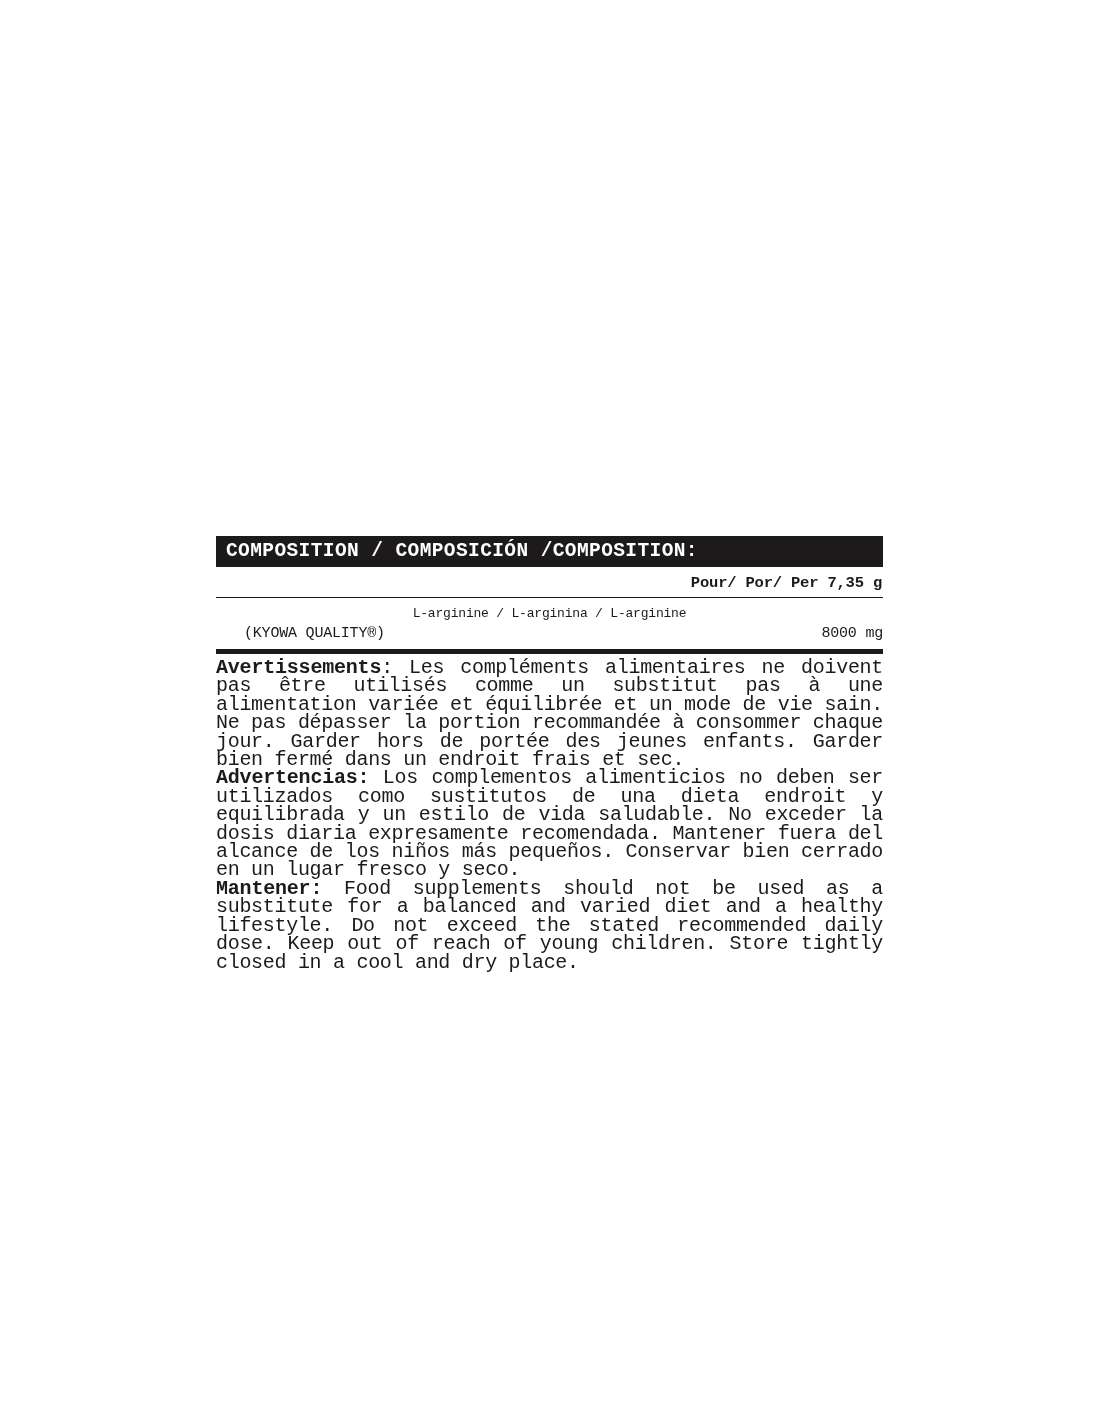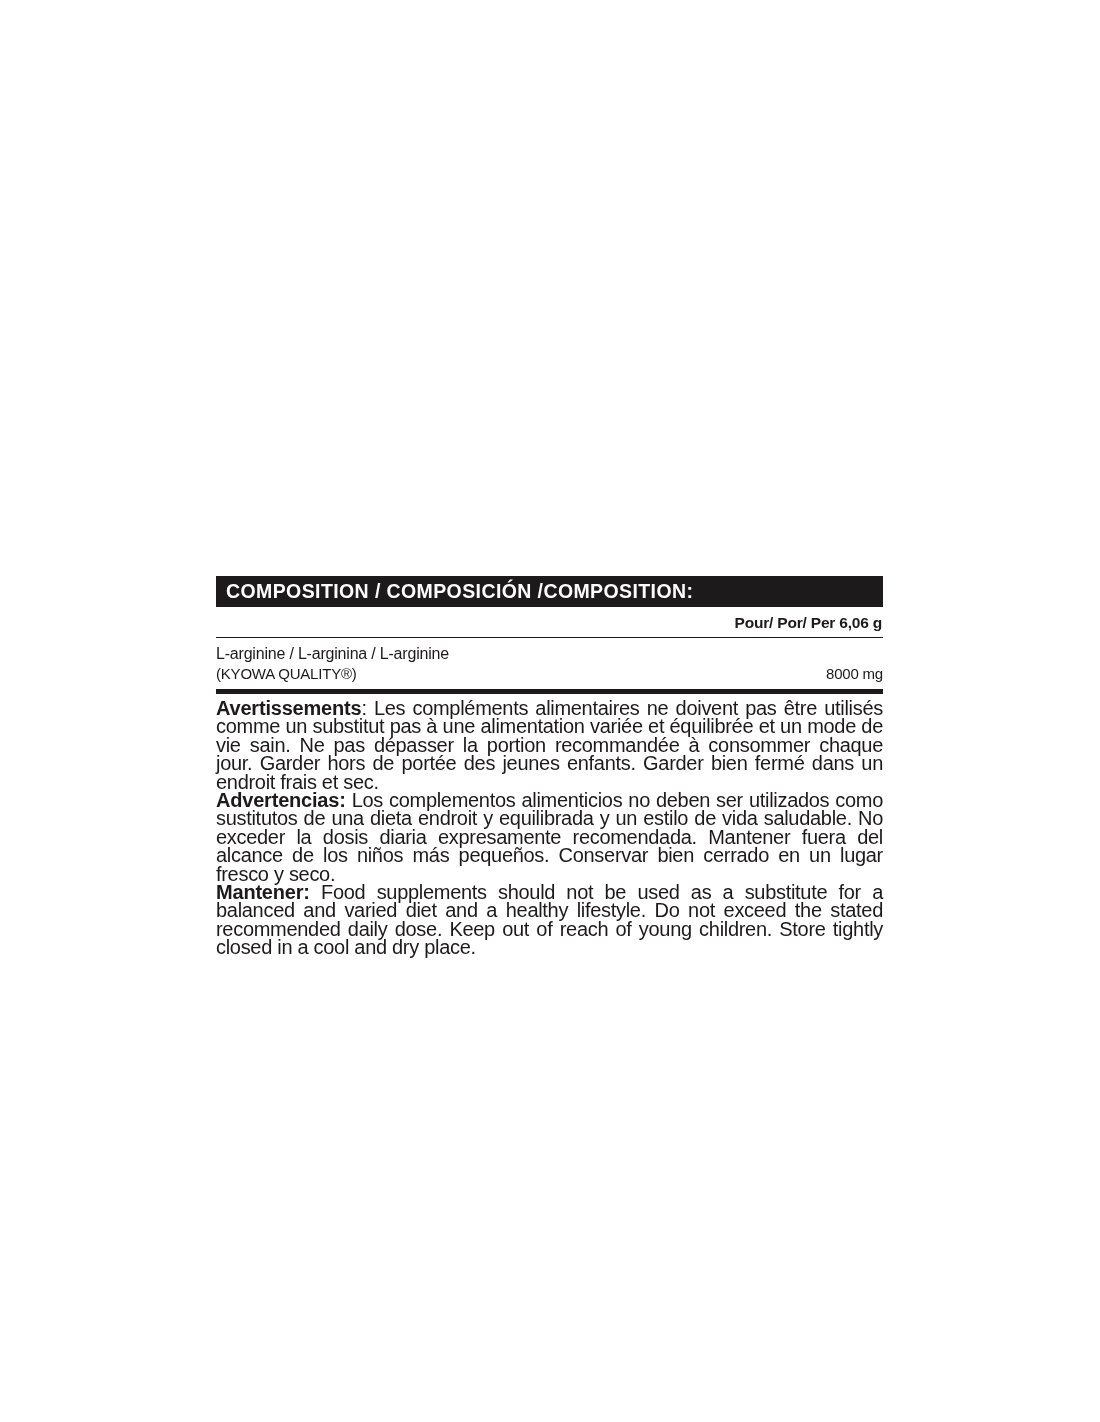--- a/index.html
+++ b/index.html
@@ -14,23 +14,24 @@
   .page {
     position: relative;
     width: 1100px;
     height: 1422px;
     background: #ffffff;
     overflow: hidden;
   }
   .label-block {
     position: absolute;
     left: 216px;
-    top: 576px;
+    top: 536px;
     width: 667px;
     letter-spacing: -0.2px;
+    font-family: Liberation Mono, monospace;
   }
   .header-bar {
     background: #1d1a1b;
     color: #ffffff;
     height: 31px;
     line-height: 31px;
     font-size: 19.5px;
     font-weight: bold;
     letter-spacing: 0.4px;
     padding-left: 10px;
@@ -40,31 +41,33 @@
     text-align: right;
     font-weight: bold;
     font-size: 15.5px;
     padding: 7px 1px 5px 0;
   }
   .rule-thin {
     height: 0;
     border-bottom: 1.6px solid #1d1a1b;
   }
   .ingredient-name {
-    font-size: 16px;
+    font-size: 13px;
     line-height: 20px;
     padding-top: 6px;
+    text-align: center;
   }
   .ingredient-row {
     display: flex;
     justify-content: space-between;
     align-items: baseline;
     font-size: 15px;
     line-height: 20px;
     padding-bottom: 5px;
+    margin-left: 28px;
   }
   .rule-thick {
     height: 5px;
     background: #1d1a1b;
   }
   .warnings {
     padding-top: 5px;
     font-size: 20px;
     line-height: 18.4px;
     text-align: justify;
@@ -78,21 +81,21 @@
   }
 </style>
 </head>
 <body>
 
 <div class="page">
   <div class="label-block">
 
     <div class="header-bar">COMPOSITION / COMPOSICIÓN /COMPOSITION:</div>
 
-    <div class="serving-line">Pour/ Por/ Per 6,06 g</div>
+    <div class="serving-line">Pour/ Por/ Per 7,35 g</div>
 
     <div class="rule-thin"></div>
 
     <div class="ingredient-name">L-arginine / L-arginina / L-arginine</div>
 
     <div class="ingredient-row">
       <span>(KYOWA QUALITY®)</span>
       <span>8000 mg</span>
     </div>
 

